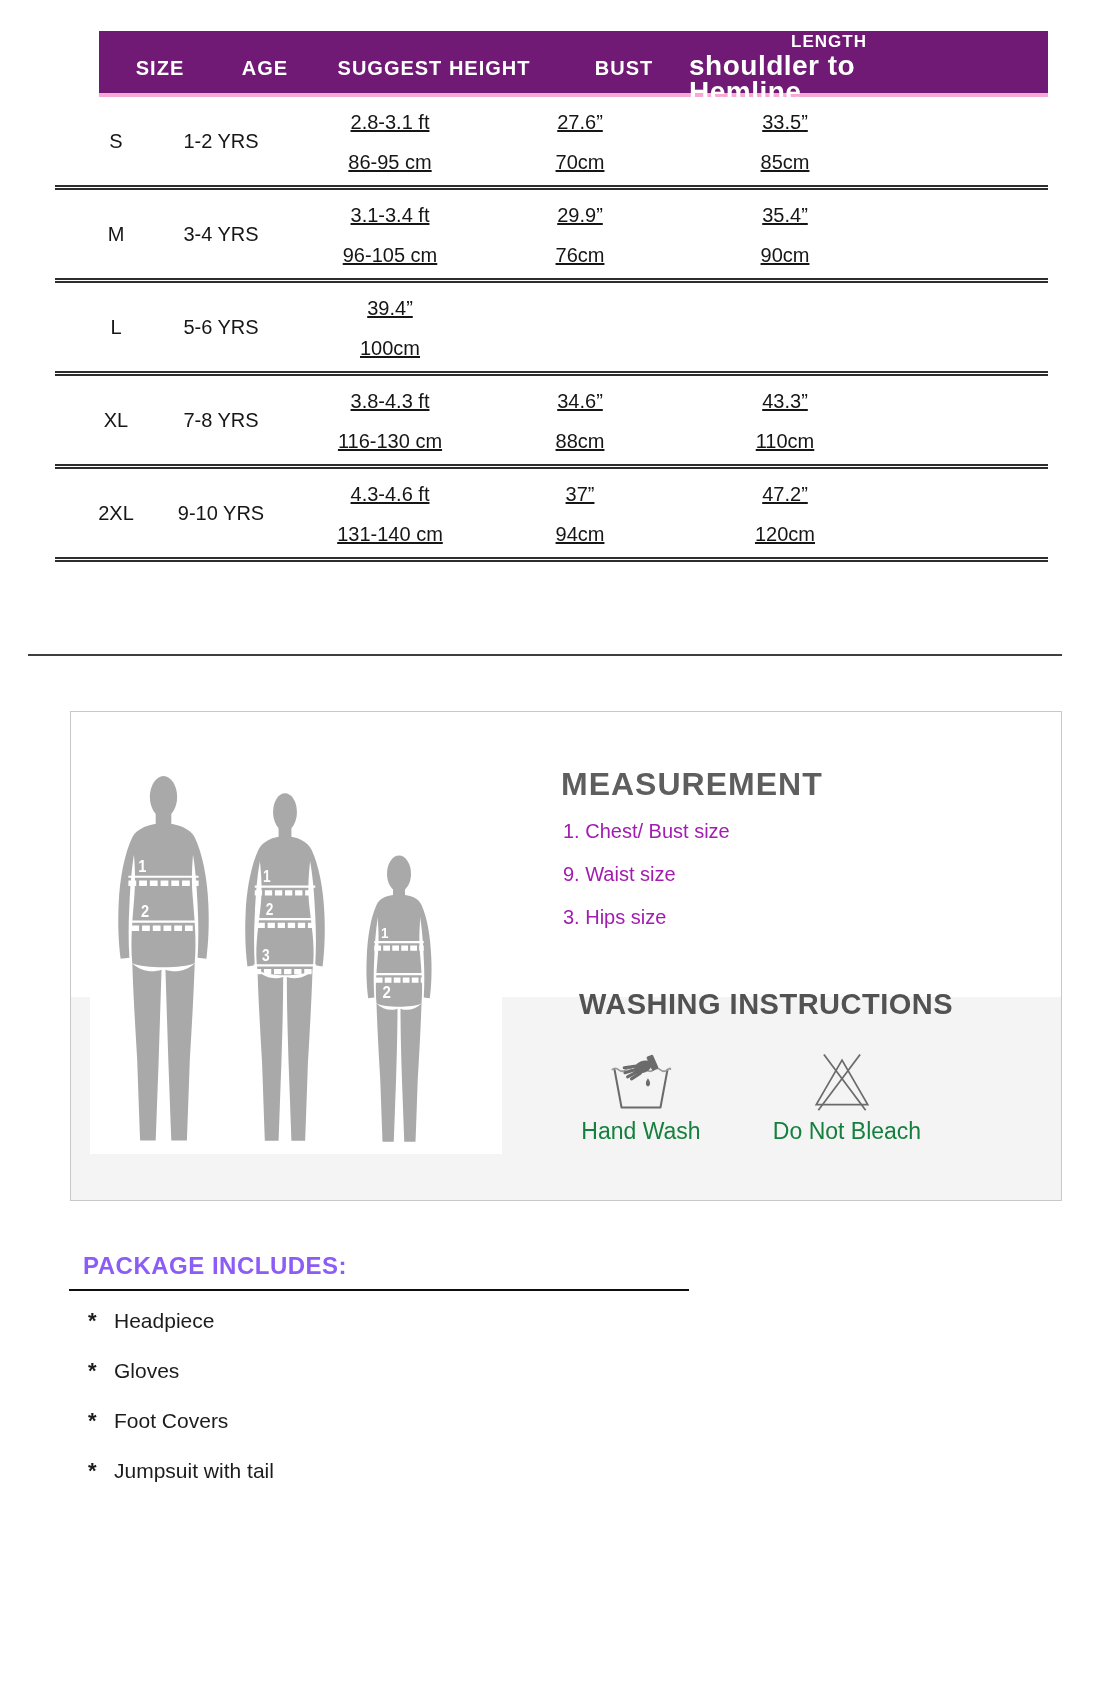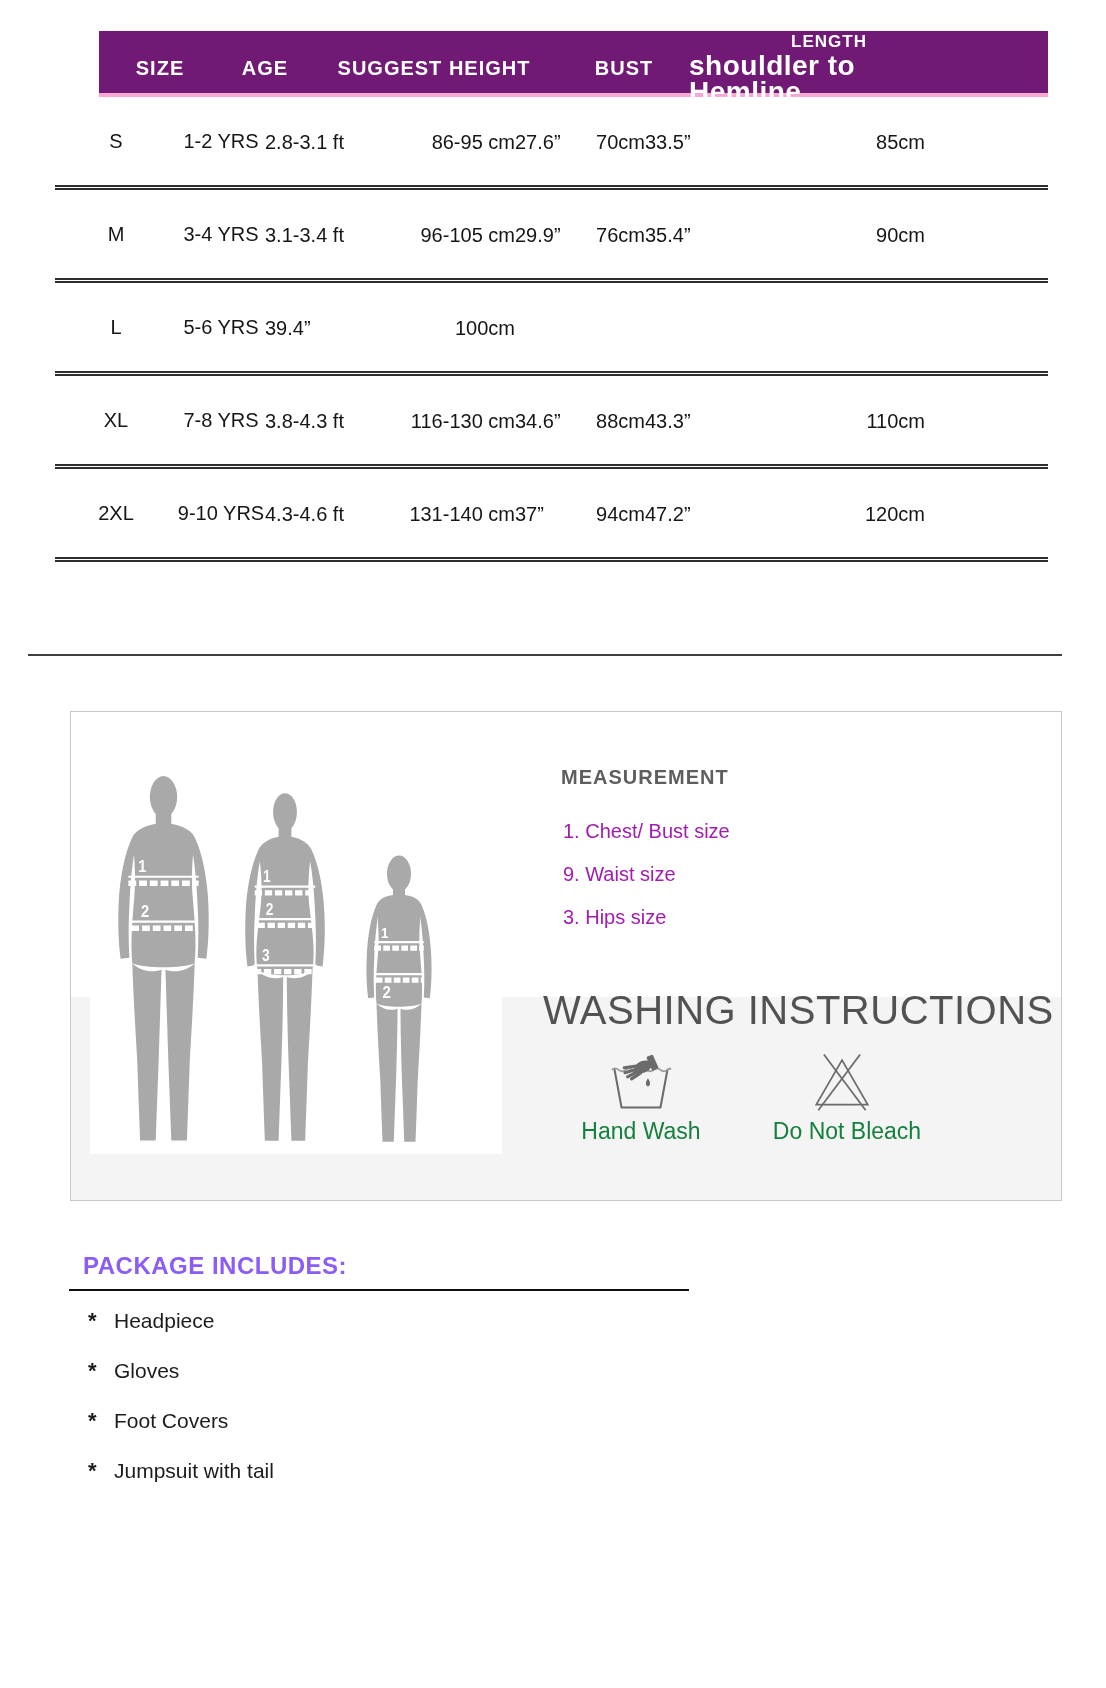--- a/index.html
+++ b/index.html
@@ -9,39 +9,39 @@
   
   .size-table{position:absolute;left:55px;top:31px;width:993px;}
   .t-grid{display:grid;grid-template-columns:122px 88px 250px 130px 280px 1fr;}
   .thead{background:#701a75;height:62px;border-bottom:4px solid #f9a8d4;align-items:center;margin-left:44px;}
   .thead .hcell{display:flex;flex-direction:column;align-items:center;justify-content:center;
                 color:#fff;font-weight:bold;font-size:20px;letter-spacing:1px;}
   .hcell .h-main{line-height:22px;}
   .hcell .h-sub{font-size:28px;letter-spacing:0.5px;line-height:26px;}
   .trow{height:88px;border-bottom:5px double #2d2d2d;align-items:center;}
   .cell{display:flex;align-items:center;justify-content:center;font-size:20px;}
-  .dual{flex-direction:row;justify-content:space-between;align-self:stretch;
-        padding:14px 0 12px 0;line-height:22px;}
+  .dual{flex-direction:column;justify-content:space-between;align-self:stretch;
+        padding:14px 0 12px 0;line-height:22px;text-decoration:underline;}
 
   
   .page-divider{position:absolute;left:28px;top:654px;width:1034px;height:2px;background:#3f3f3f;}
 
   
   .m-box{position:absolute;left:70px;top:711px;width:990px;height:488px;
          border:1px solid #c8c8c8;background:#ffffff;}
   .m-band{position:absolute;left:0;right:0;top:285px;bottom:0;background:#f4f4f4;}
   .fig-area{position:absolute;left:19px;top:10px;width:412px;height:432px;background:#ffffff;}
   .fig{position:absolute;}
   .fig svg{display:block;width:100%;height:100%;}
 
-  .m-title{position:absolute;left:490px;top:54px;font-size:20px;font-weight:bold;
+  .m-title{position:absolute;left:490px;top:54px;font-size:32px;font-weight:bold;
            color:#5e5e5e;letter-spacing:1px;}
   .m-items{position:absolute;left:492px;top:98px;}
   .m-item{height:43px;line-height:43px;font-size:20px;color:#a21caf;}
-  .w-title{position:absolute;left:472px;top:276px;font-size:40px;font-weight:normal;
+  .w-title{position:absolute;left:508px;top:276px;font-size:29px;font-weight:bold;
            color:#525252;letter-spacing:0.5px;}
   .care-icon{position:absolute;top:337px;}
   .care-icon svg{display:block;}
   .ci-hand{left:532px;width:76px;height:64px;}
   .ci-bleach{left:736px;width:70px;height:64px;}
   .care-label{position:absolute;top:406px;font-size:23px;color:#15803d;text-align:center;}
   .cl-hand{left:490px;width:160px;}
   .cl-bleach{left:686px;width:180px;}
 
   

